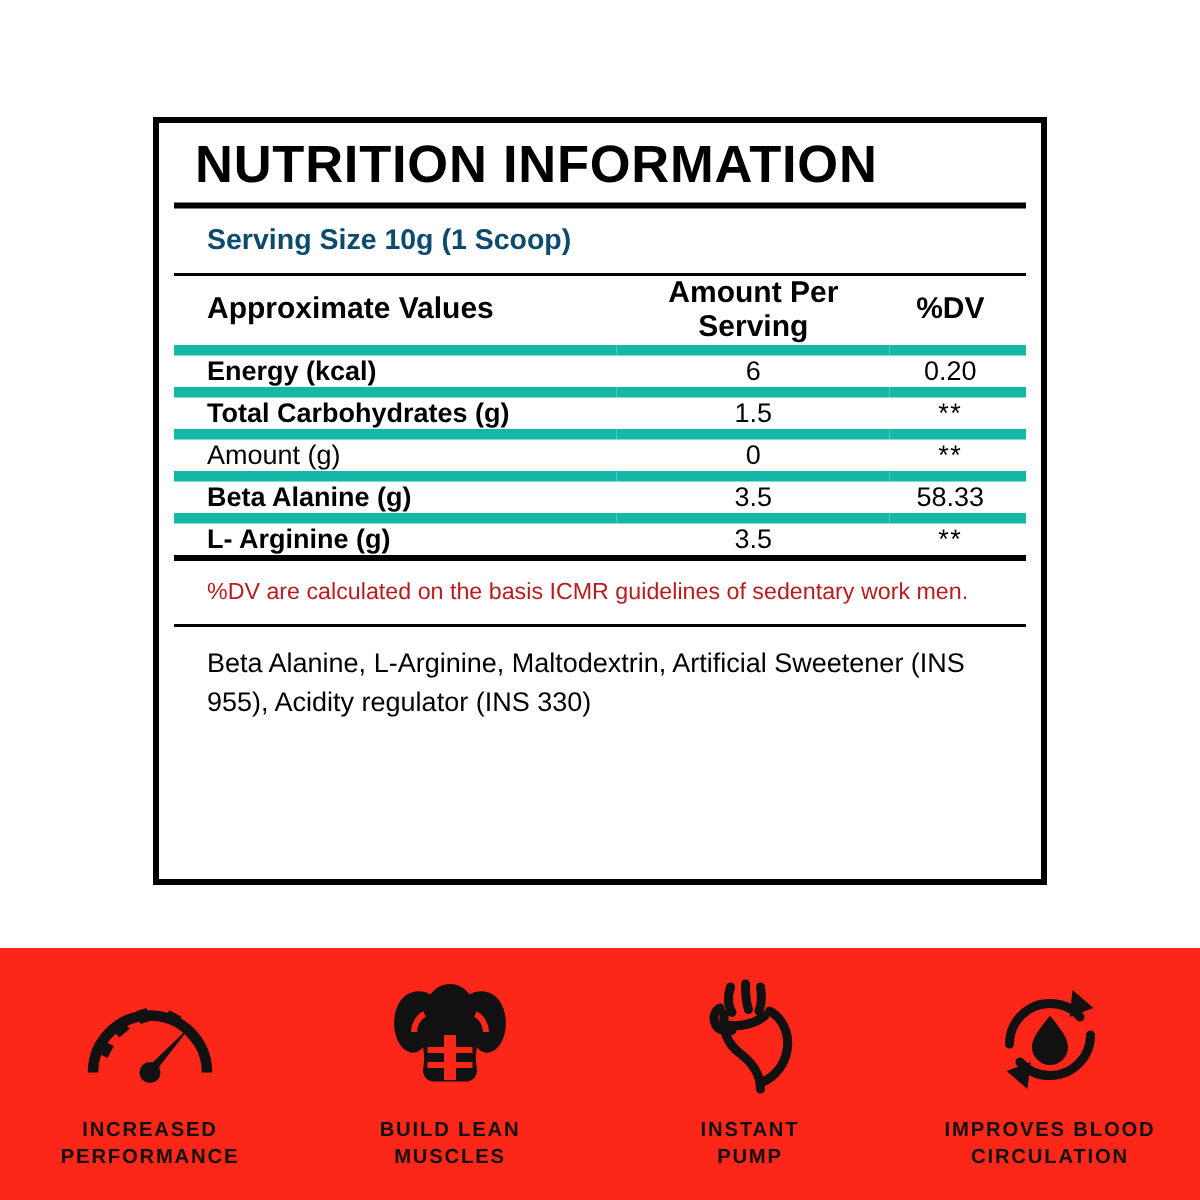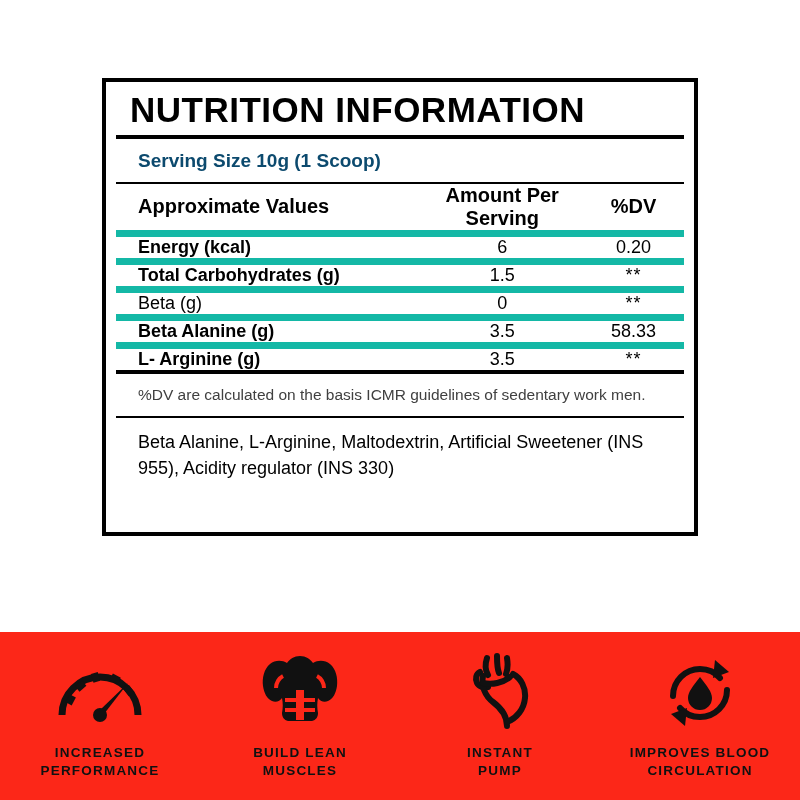--- a/index.html
+++ b/index.html
@@ -14,21 +14,21 @@
     overflow: hidden;
     position: relative;
   }
 
   
   .panel-wrap {
     position: absolute;
     left: 102px;
     top: 78px;
     width: 596px;
-    height: 458px;
+    height: 512px;
     box-sizing: border-box;
     border: 4px solid #000000;
     background: #ffffff;
     padding: 10px 10px 10px 10px;
   }
   .panel-inner {
     box-sizing: border-box;
     width: 100%;
     height: 100%;
     display: flex;
@@ -89,21 +89,21 @@
     border-top: 7px solid #14b8a6;
   }
   .drow .c1 { padding-left: 22px; text-align: left; }
   .drow .c2 { text-align: center; }
   .drow .c3 { text-align: center; padding-right: 10px; }
   .drow.bold .c1 { font-weight: bold; }
   .dv-stars { font-size: 16px; letter-spacing: 1px; }
 
   .footnote {
     font-size: 15.5px;
-    color: #404040;
+    color: #b91c1c;
     padding: 11px 14px 11px 22px;
     line-height: 1.3;
   }
   .ingredients {
     font-size: 18px;
     color: #000;
     padding: 11px 26px 8px 22px;
     line-height: 1.45;
   }
 
@@ -177,21 +177,21 @@
           <td class="c3">0.20</td>
         </tr>
 
         <tr class="drow bold">
           <td class="c1">Total Carbohydrates (g)</td>
           <td class="c2">1.5</td>
           <td class="c3 dv-stars">**</td>
         </tr>
 
         <tr class="drow">
-          <td class="c1">Beta (g)</td>
+          <td class="c1">Amount (g)</td>
           <td class="c2">0</td>
           <td class="c3 dv-stars">**</td>
         </tr>
 
         <tr class="drow bold">
           <td class="c1">Beta Alanine (g)</td>
           <td class="c2">3.5</td>
           <td class="c3">58.33</td>
         </tr>
 

